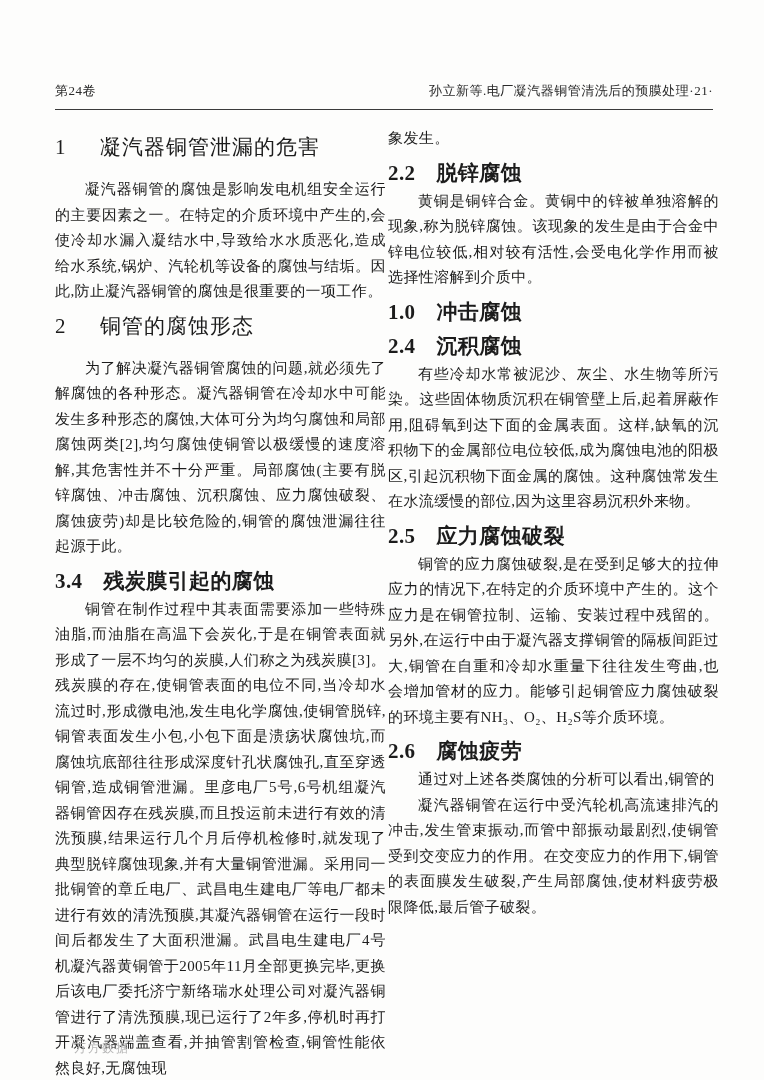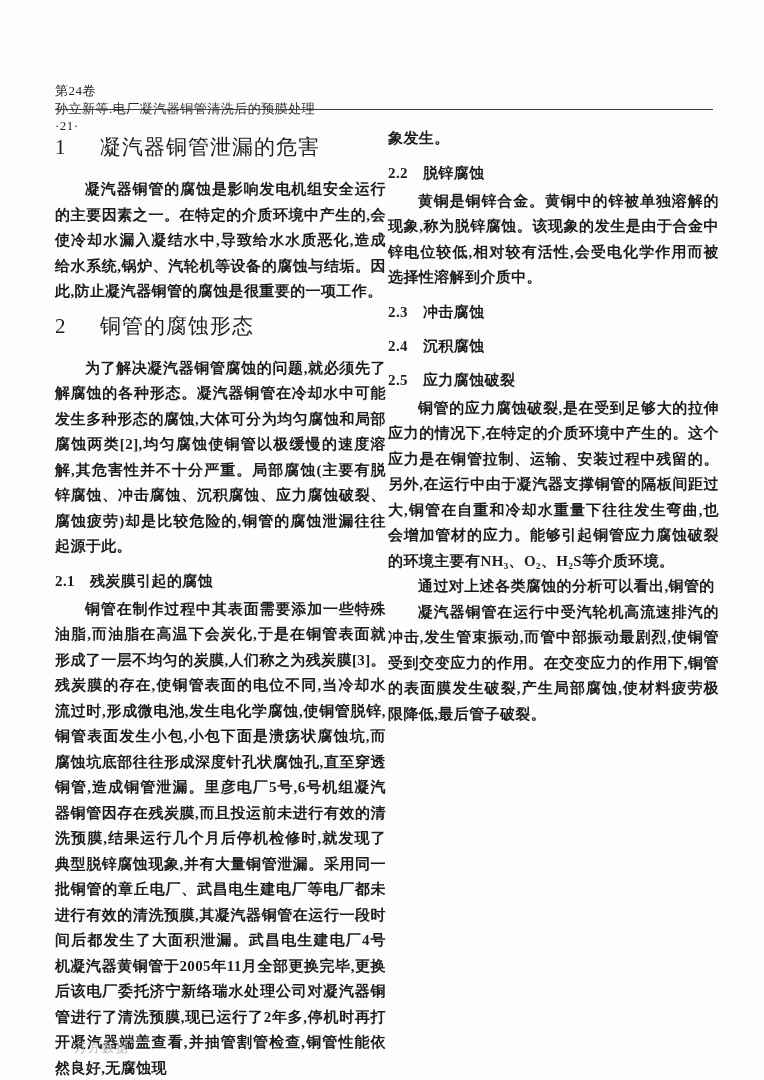--- a/index.html
+++ b/index.html
@@ -6,44 +6,44 @@
   body{
     width:764px;height:1080px;position:relative;
     background:#fdfdfc;
     font-family:"Liberation Serif","DejaVu Serif",serif;
     color:#1c1c1c;
     overflow:hidden;
   }
   .page-header{
     position:absolute;left:55px;top:82px;width:658px;
     display:flex;justify-content:space-between;align-items:baseline;
-    font-size:13px;letter-spacing:0.5px;color:#2a2a2a;flex-direction:column;
+    font-size:13px;letter-spacing:0.5px;color:#2a2a2a;
   }
   .page-header .running-title{flex:1;text-align:right;}
   .rule{
     position:absolute;left:55px;top:109px;width:658px;height:0;
     border-top:1.6px solid #3b3b3b;
   }
   .col{
     position:absolute;top:126px;width:331px;
     font-size:15px;line-height:25.5px;
     text-align:justify;word-break:break-all;
     letter-spacing:0.4px;
   }
   .col-left{left:55px;}
   .col-right{left:388px;}
-  p.para{margin:0;font-weight:bold;}
+  p.para{margin:0;}
   p.indent{text-indent:2em;}
   h2.sec{
     font-size:21px;font-weight:normal;margin:8px 0 16px 0;
     line-height:27px;letter-spacing:1px;
   }
   h2.sec .no{margin-right:1.6em;}
   h3.sub{
-    font-size:15px;font-weight:bold;margin:9px 0 3px 0;
+    font-size:21px;font-weight:bold;margin:9px 0 3px 0;
     line-height:25px;letter-spacing:0.4px;font-family:Liberation Serif, serif;
   }
   h3.sub .no{margin-right:1em;}
   .sp-top{margin-top:12px;}
   .watermark{
     position:absolute;left:74px;top:1040px;
     font-size:12px;color:#b5b5b5;letter-spacing:2px;
     filter:blur(0.3px);
   }
 </style>
@@ -65,48 +65,52 @@
 
   <p class="para indent">凝汽器铜管的腐蚀是影响发电机组安全运行的主要因素之一。在特定的介质环境中产生的,会使冷却水漏入凝结水中,导致给水水质恶化,造成给水系统,锅炉、汽轮机等设备的腐蚀与结垢。因此,防止凝汽器铜管的腐蚀是很重要的一项工作。</p>
 
   <h2 class="sec">
     <span class="no">2</span><span class="tt">铜管的腐蚀形态</span>
   </h2>
 
   <p class="para indent">为了解决凝汽器铜管腐蚀的问题,就必须先了解腐蚀的各种形态。凝汽器铜管在冷却水中可能发生多种形态的腐蚀,大体可分为均匀腐蚀和局部腐蚀两类[2],均匀腐蚀使铜管以极缓慢的速度溶解,其危害性并不十分严重。局部腐蚀(主要有脱锌腐蚀、冲击腐蚀、沉积腐蚀、应力腐蚀破裂、腐蚀疲劳)却是比较危险的,铜管的腐蚀泄漏往往起源于此。</p>
 
   <h3 class="sub">
-    <span class="no">2.1</span><span class="tt">残炭膜引起的腐蚀</span>
+    <span class="no">3.4</span><span class="tt">残炭膜引起的腐蚀</span>
   </h3>
 
   <p class="para indent">铜管在制作过程中其表面需要添加一些特殊油脂,而油脂在高温下会炭化,于是在铜管表面就形成了一层不均匀的炭膜,人们称之为残炭膜[3]。残炭膜的存在,使铜管表面的电位不同,当冷却水流过时,形成微电池,发生电化学腐蚀,使铜管脱锌,铜管表面发生小包,小包下面是溃疡状腐蚀坑,而腐蚀坑底部往往形成深度针孔状腐蚀孔,直至穿透铜管,造成铜管泄漏。里彦电厂5号,6号机组凝汽器铜管因存在残炭膜,而且投运前未进行有效的清洗预膜,结果运行几个月后停机检修时,就发现了典型脱锌腐蚀现象,并有大量铜管泄漏。采用同一批铜管的章丘电厂、武昌电生建电厂等电厂都未进行有效的清洗预膜,其凝汽器铜管在运行一段时间后都发生了大面积泄漏。武昌电生建电厂4号机凝汽器黄铜管于2005年11月全部更换完毕,更换后该电厂委托济宁新络瑞水处理公司对凝汽器铜管进行了清洗预膜,现已运行了2年多,停机时再打开凝汽器端盖查看,并抽管割管检查,铜管性能依然良好,无腐蚀现</p>
 
 </div>
 
 <div class="col col-right">
 
   <p class="para">象发生。</p>
 
   <h3 class="sub">
     <span class="no">2.2</span><span class="tt">脱锌腐蚀</span>
   </h3>
   <p class="para indent">黄铜是铜锌合金。黄铜中的锌被单独溶解的现象,称为脱锌腐蚀。该现象的发生是由于合金中锌电位较低,相对较有活性,会受电化学作用而被选择性溶解到介质中。</p>
 
   <h3 class="sub sp-top">
-    <span class="no">2.3</span><span class="tt">冲击腐蚀</span>
+    <span class="no">1.0</span><span class="tt">冲击腐蚀</span>
   </h3>
 
   <h3 class="sub sp-top">
     <span class="no">2.4</span><span class="tt">沉积腐蚀</span>
   </h3>
+  <p class="para indent">有些冷却水常被泥沙、灰尘、水生物等所污染。这些固体物质沉积在铜管壁上后,起着屏蔽作用,阻碍氧到达下面的金属表面。这样,缺氧的沉积物下的金属部位电位较低,成为腐蚀电池的阳极区,引起沉积物下面金属的腐蚀。这种腐蚀常发生在水流缓慢的部位,因为这里容易沉积外来物。</p>
 
   <h3 class="sub sp-top">
     <span class="no">2.5</span><span class="tt">应力腐蚀破裂</span>
   </h3>
   <p class="para indent">铜管的应力腐蚀破裂,是在受到足够大的拉伸应力的情况下,在特定的介质环境中产生的。这个应力是在铜管拉制、运输、安装过程中残留的。另外,在运行中由于凝汽器支撑铜管的隔板间距过大,铜管在自重和冷却水重量下往往发生弯曲,也会增加管材的应力。能够引起铜管应力腐蚀破裂的环境主要有NH₃、O₂、H₂S等介质环境。</p>
 
+  <h3 class="sub sp-top">
+    <span class="no">2.6</span><span class="tt">腐蚀疲劳</span>
+  </h3>
   <p class="para indent">通过对上述各类腐蚀的分析可以看出,铜管的</p>
 
   <p class="para indent">凝汽器铜管在运行中受汽轮机高流速排汽的冲击,发生管束振动,而管中部振动最剧烈,使铜管受到交变应力的作用。在交变应力的作用下,铜管的表面膜发生破裂,产生局部腐蚀,使材料疲劳极限降低,最后管子破裂。</p>
 
 </div>
 
 <div class="watermark">万方数据</div>
 
 </body></html>

